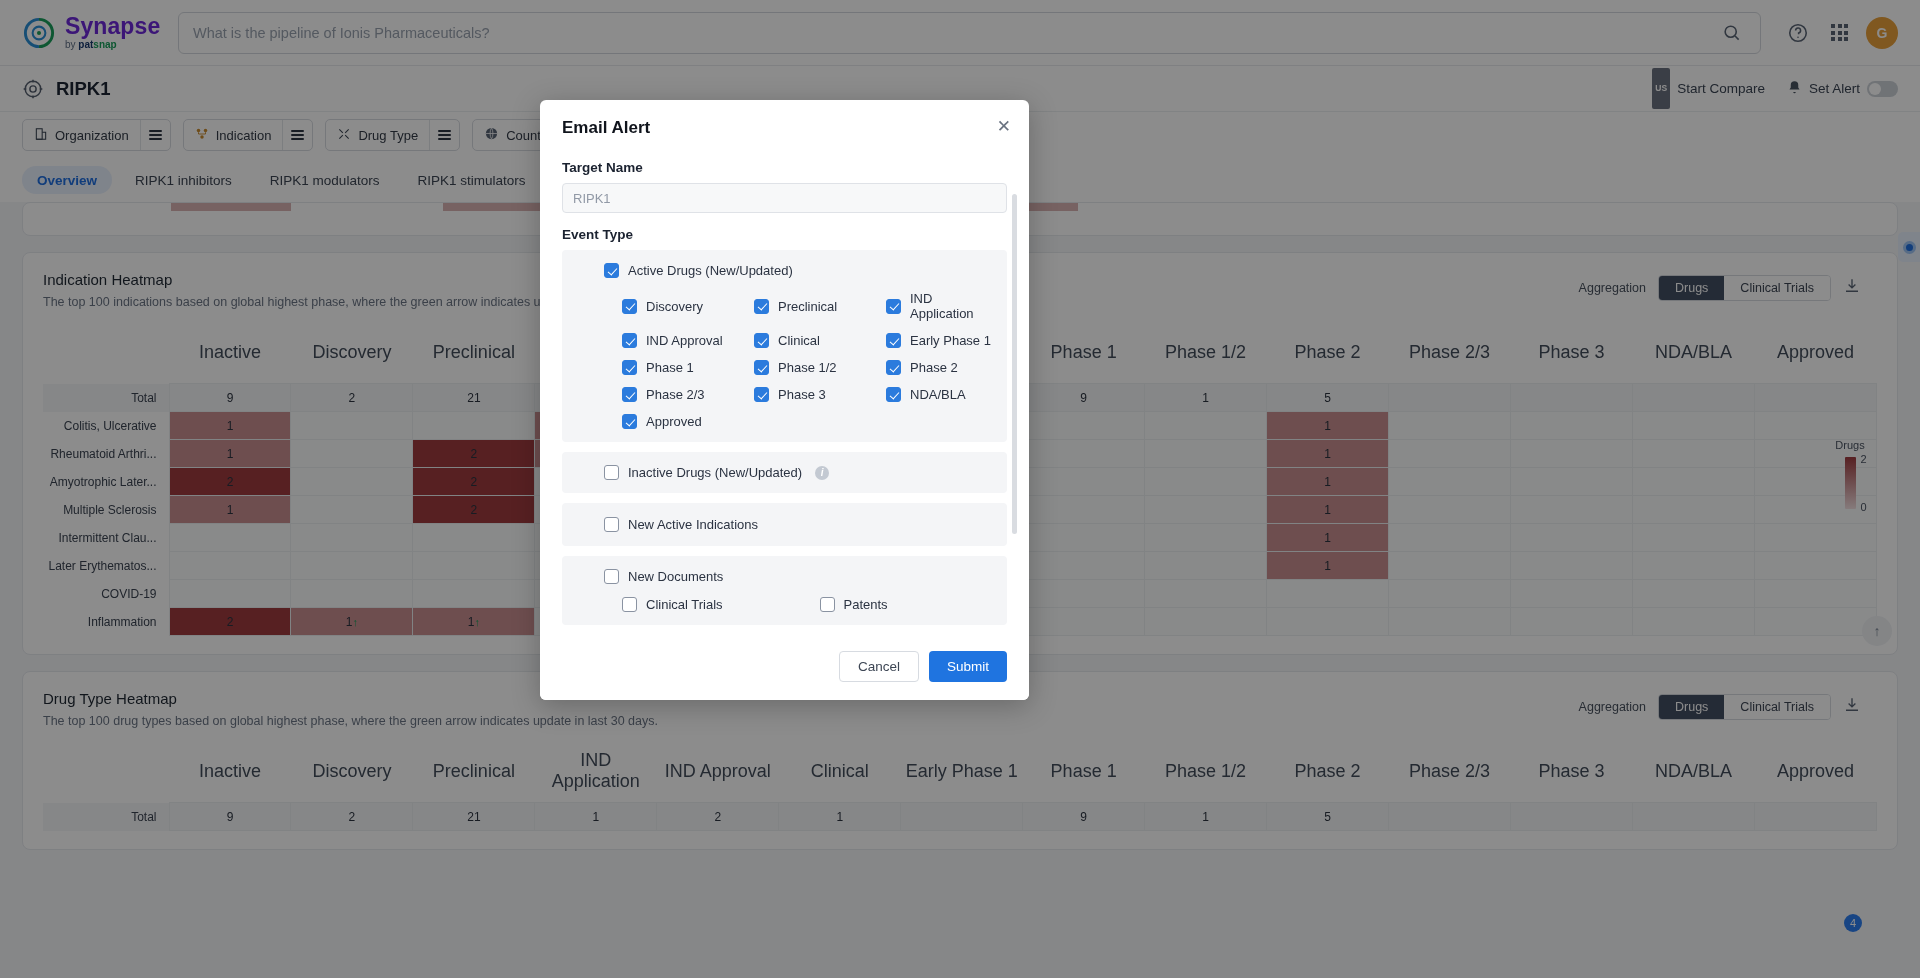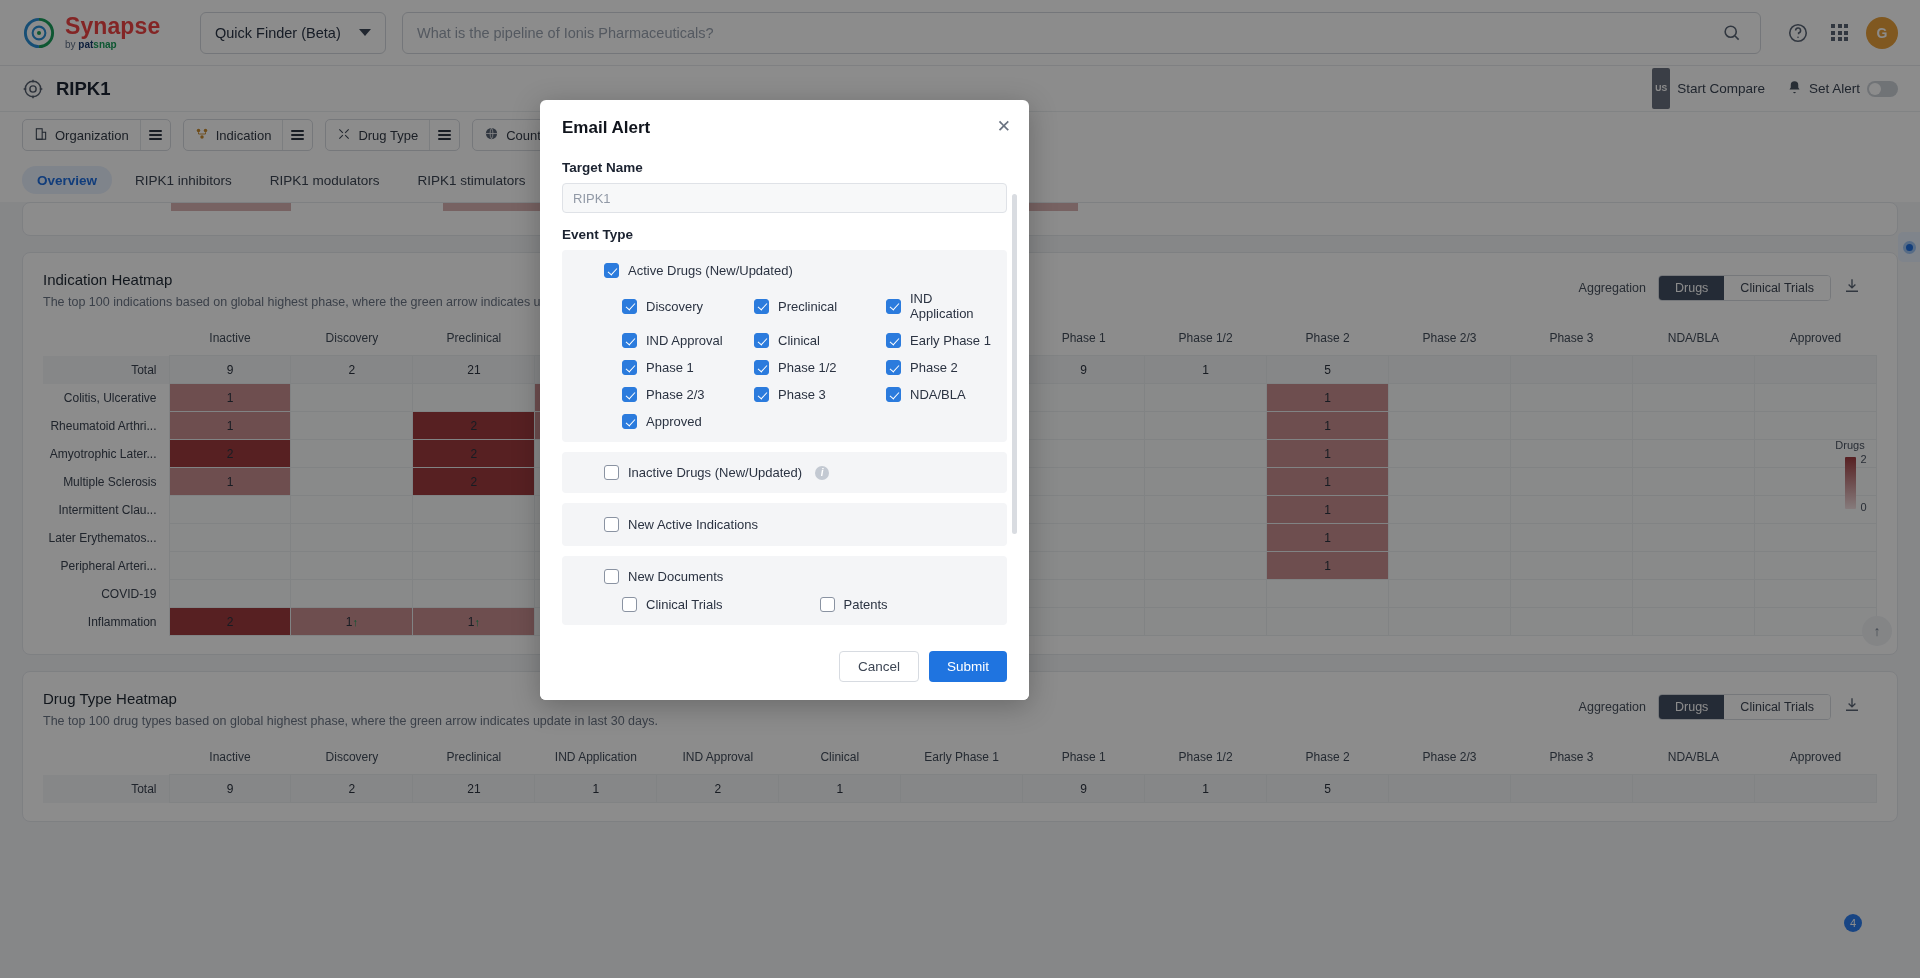--- a/index.html
+++ b/index.html
@@ -12,21 +12,21 @@
   #app { position: relative; width: 1920px; height: 978px; }
 
   
   .topbar {
     height: 66px; background: #ffffff; display: flex; align-items: center;
     padding: 0 22px; gap: 16px; border-bottom: 1px solid #e8eaed;
   }
   .logo-wrap { display: flex; align-items: center; gap: 9px; width: 140px; }
   .logo-mark { width: 34px; height: 34px; flex: 0 0 34px; }
   .logo-text { line-height: 1; }
-  .logo-name { font-size: 23px; font-weight: 600; color: #ef4444; letter-spacing: .1px; }
+  .logo-name { font-size: 23px; font-weight: 600; color: #6d28d9; letter-spacing: .1px; }
   .logo-sub { font-size: 10px; color: #5f6f85; margin-top: 2px; }
   .logo-sub b { color: #1a9e5c; font-weight: 700; }
   .logo-sub i { color: #1b3b6f; font-style: normal; font-weight: 700; }
 
   .finder {
     height: 42px; min-width: 186px; border: 1px solid #d4d8de; border-radius: 6px;
     display: flex; align-items: center; justify-content: space-between;
     padding: 0 14px; font-size: 14.5px; color: #2b3546; background: #fff; gap: 14px;
     margin-left: 22px;
   }
@@ -96,21 +96,21 @@
   .card-top-right { position: absolute; right: 36px; top: 22px; display: flex; align-items: center; gap: 12px; }
   .agg-label { font-size: 12.5px; color: #49525f; }
   .seg { display: flex; border: 1px solid #d7dbe1; border-radius: 4px; overflow: hidden; }
   .seg div { padding: 5px 16px; font-size: 12.5px; color: #3d4654; background: #fff; }
   .seg div.on { background: #434f63; color: #fff; }
   .dl-icon { color: #5a6575; }
 
   
   .hm { margin-top: 16px; width: 100%; }
   .hm table { border-collapse: collapse; width: 100%; table-layout: fixed; }
-  .hm th { font-size: 12px; color: #434d5b; font-weight: 400; padding: 6px 4px 10px; text-align: center; }
+  .hm th { font-size: 18px; color: #434d5b; font-weight: 400; padding: 6px 4px 10px; text-align: center; }
   .hm th.rowhead, .hm td.rowhead { width: 126px; text-align: right; padding-right: 12px; font-size: 12px; color: #3b4452; }
   .hm td { height: 28px; text-align: center; font-size: 12px; color: #2c3440; border: 1px solid #eceef1; }
   .hm td.empty { background: #fafbfc; }
   .hm tr.total td { background: #f5f6f8; }
   .arrow-up { color: #1a9e5c; font-size: 11px; }
 
   .legend { position: absolute; right: 24px; top: 186px; width: 46px; font-size: 11px; color: #4a5462; text-align: center; }
   .legend .lg-title { margin-bottom: 6px; }
   .legend .lg-bar { width: 11px; height: 52px; margin: 0 auto; background: linear-gradient(#9e3b3f, #f3e0e1); border-radius: 1px; }
 
@@ -198,24 +198,20 @@
       </svg>
       <div class="logo-text">
         <div class="logo-name">Synapse</div>
         <div class="logo-sub">
           <span>by</span>
           <i>pat</i><b>snap</b>
         </div>
       </div>
     </div>
 
-    <div class="finder">
-      <span>Quick Finder (Beta)</span>
-      <span class="caret"></span>
-    </div>
 
     <div class="searchbar">
       <input type="text" placeholder="What is the pipeline of Ionis Pharmaceuticals?" style="">
       <span class="icon-btn">
         <svg width="19" height="19" viewBox="0 0 24 24" fill="none" stroke="currentColor" stroke-width="2">
           <circle cx="11" cy="11" r="7"></circle>
             <path d="M16.5 16.5L21 21"></path>
         </svg>
       </span>
     </div>
@@ -520,37 +516,20 @@
                 <td class="empty"></td>
                 <td class="empty"></td>
                 <td class="empty"></td>
                 <td style="background: rgb(201, 142, 144);">1</td>
                 <td class="empty"></td>
                 <td class="empty"></td>
                 <td class="empty"></td>
                 <td class="empty"></td>
               </tr>
               <tr>
-                <td class="rowhead" style="border: none;">Peripheral Arteri...</td>
-                <td class="empty"></td>
-                <td class="empty"></td>
-                <td class="empty"></td>
-                <td class="empty"></td>
-                <td class="empty"></td>
-                <td class="empty"></td>
-                <td class="empty"></td>
-                <td class="empty"></td>
-                <td class="empty"></td>
-                <td style="background: rgb(201, 142, 144);">1</td>
-                <td class="empty"></td>
-                <td class="empty"></td>
-                <td class="empty"></td>
-                <td class="empty"></td>
-              </tr>
-              <tr>
                 <td class="rowhead" style="border: none;">COVID-19</td>
                 <td class="empty"></td>
                 <td class="empty"></td>
                 <td class="empty"></td>
                 <td class="empty"></td>
                 <td class="empty"></td>
                 <td class="empty"></td>
                 <td class="empty"></td>
                 <td class="empty"></td>
                 <td class="empty"></td>

